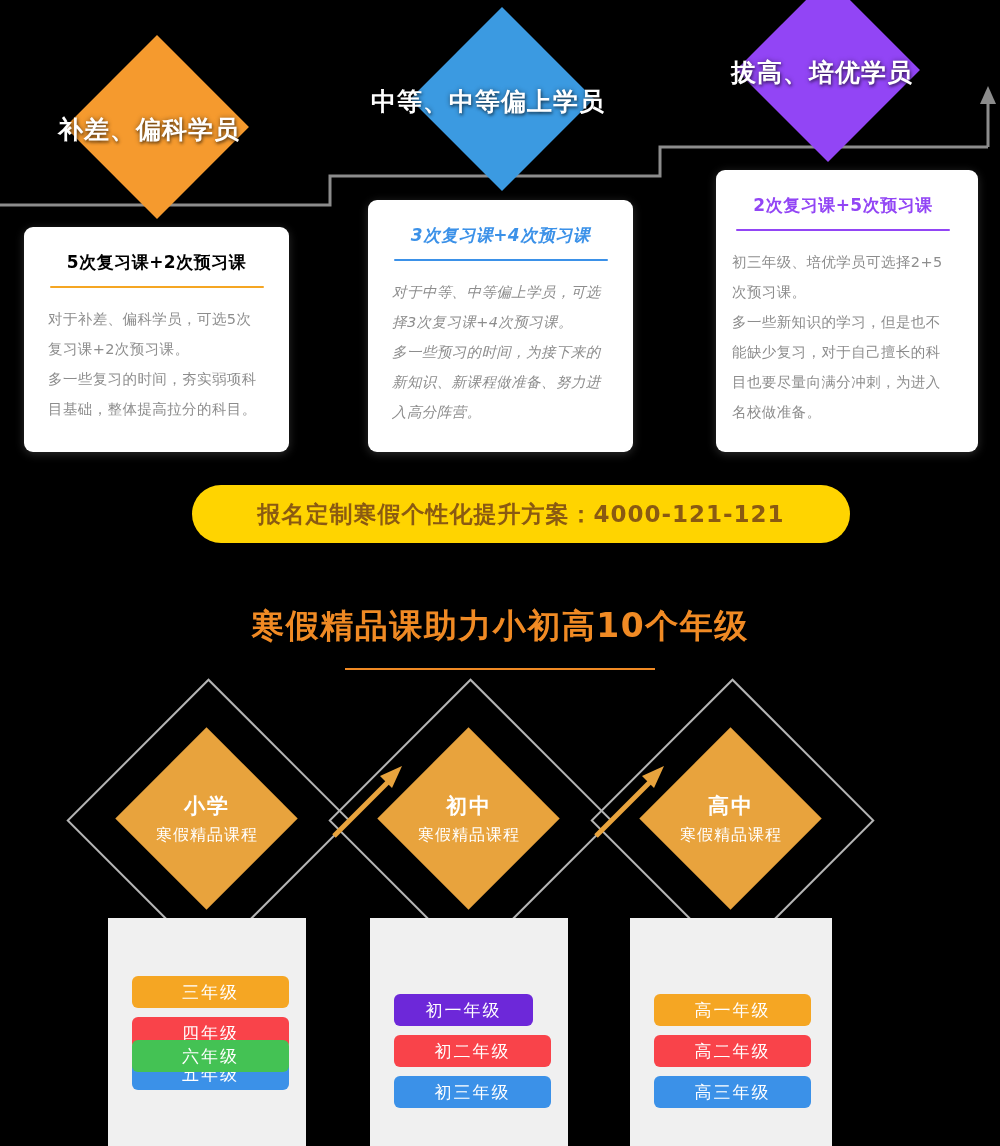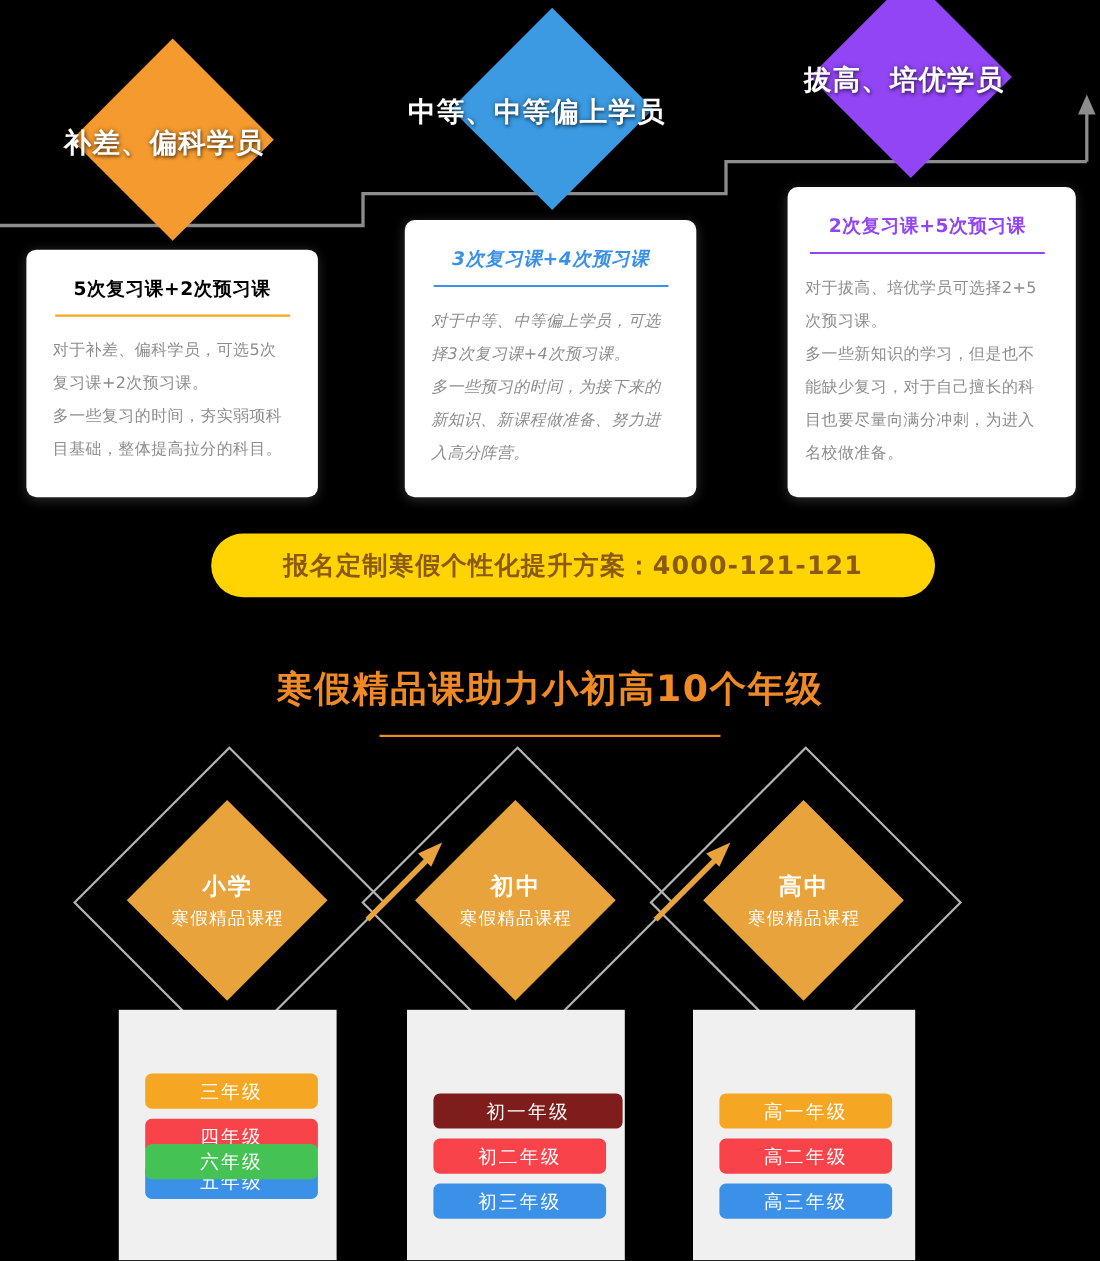--- a/index.html
+++ b/index.html
@@ -189,21 +189,21 @@
     <div class="card-body" style="margin-top:16px;">
       <p>对于中等、中等偏上学员，可选择3次复习课+4次预习课。</p>
       <p>多一些预习的时间，为接下来的新知识、新课程做准备、努力进入高分阵营。</p>
     </div>
   </div>
 
   <div class="card" style="left:716px; top:170px; width:262px; height:282px; padding:24px 24px 0 16px;">
     <div class="card-title" style="color:#9245f5;">2次复习课+5次预习课</div>
     <div class="card-rule" style="width:214px; background:#9245f5;"></div>
     <div class="card-body" style="margin-top:16px;">
-      <p>对于拔高、培优学员可选择2+5次预习课。</p>
+      <p>初三年级、培优学员可选择2+5次预习课。</p>
       <p>多一些新知识的学习，但是也不能缺少复习，对于自己擅长的科目也要尽量向满分冲刺，为进入名校做准备。</p>
     </div>
   </div>
 
   <div class="cta" style="left:192px; top:485px; width:658px; height:58px;">
     <span>报名定制寒假个性化提升方案：4000-121-121</span>
   </div>
 
   <div class="sec-title" style="top:604px;">寒假精品课助力小初高10个年级</div>
   <div class="sec-underline" style="left:345px; top:668px; width:310px;"></div>
@@ -228,21 +228,21 @@
     <span>六年级</span>
   </div>
 
   <div class="outline-dmd" style="left:370px; top:720px; width:197px; height:197px;"></div>
   <div class="filled-dmd" style="left:404px; top:754px; width:129px; height:129px;"></div>
   <div class="filled-dmd-text" style="left:369px; top:792px;">
     <div class="fd-main">初中</div>
     <div class="fd-sub">寒假精品课程</div>
   </div>
   <div class="grade-panel" style="left:370px; top:918px; width:198px; height:228px;"></div>
-  <div class="grade-btn" style="left:394px; top:994px; width:172px; background:#7f1d1d;">
+  <div class="grade-btn" style="left:394px; top:994px; width:139px; background:#6d28d9;">
     <span>初一年级</span>
   </div>
   <div class="grade-btn" style="left:394px; top:1035px; width:157px; background:#f9434a;">
     <span>初二年级</span>
   </div>
   <div class="grade-btn" style="left:394px; top:1076px; width:157px; background:#3b91e8;">
     <span>初三年级</span>
   </div>
 
   <div class="outline-dmd" style="left:632px; top:720px; width:197px; height:197px;"></div>

